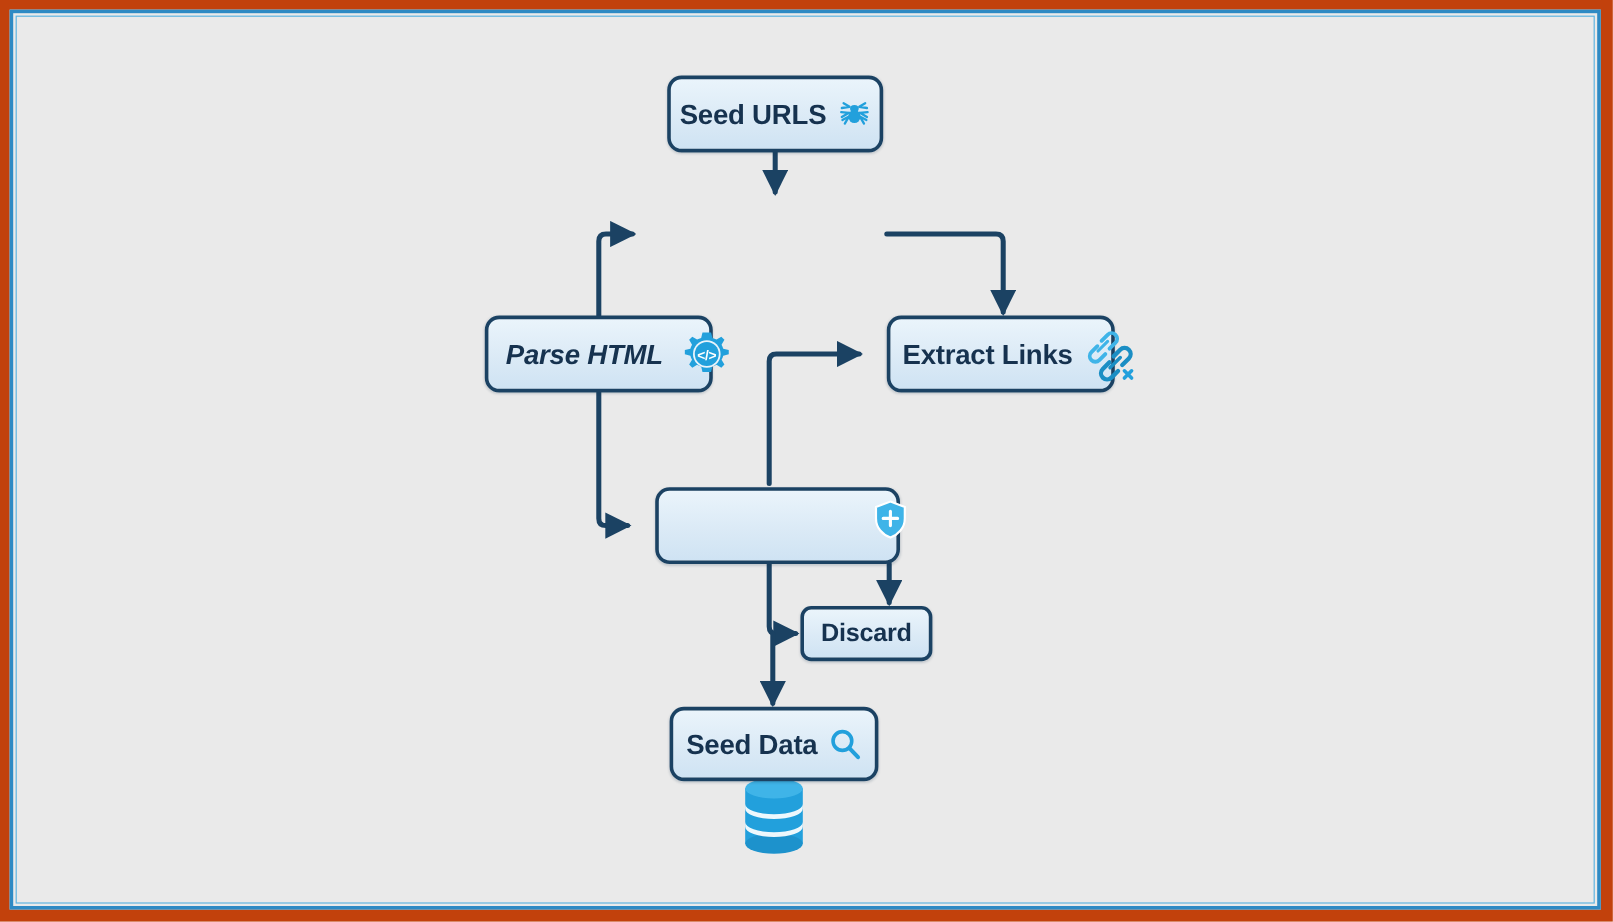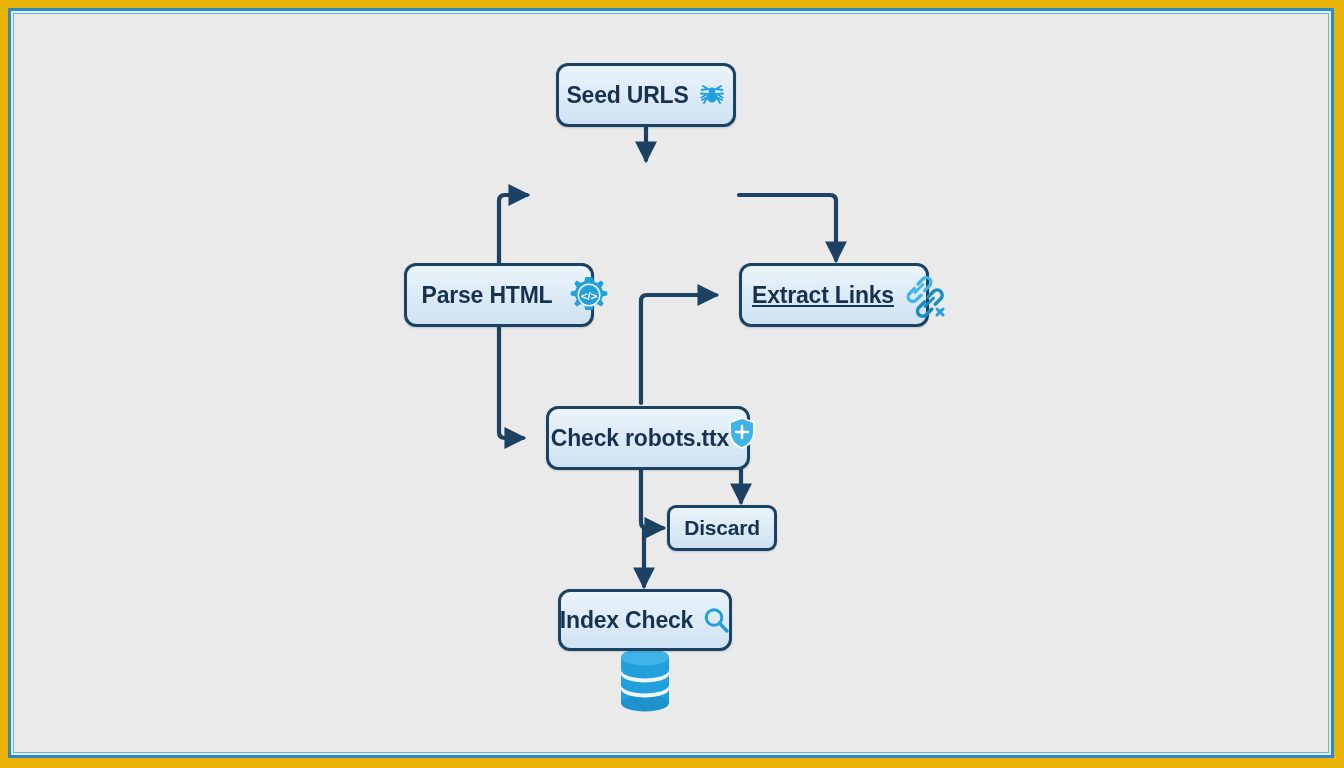--- a/index.html
+++ b/index.html
@@ -10,21 +10,21 @@
   body {
     width: 1344px;
     height: 768px;
     overflow: hidden;
     font-family: "Liberation Sans", sans-serif;
   }
   #canvas {
     position: relative;
     width: 1344px;
     height: 768px;
-    background: #eab308;
+    background: #c2410c;
   }
   
   .frame-outer {
     position: absolute;
     left: 8px; top: 8px;
     width: 1326px; height: 750px;
     border: 3px solid #2e8ac4;
     box-sizing: border-box;
     background: #eaeaea;
   }
@@ -143,72 +143,71 @@
           <path d="M18.5 16 L24 19 M18.5 16 L22 22"></path>
         </g>
         <ellipse cx="14" cy="9.5" rx="3.6" ry="3.1" fill="#22a0dc"></ellipse>
         <ellipse cx="14" cy="16" rx="5" ry="5.6" fill="#22a0dc"></ellipse>
       </svg>
     </span>
   </div>
 
 
   <div class="node" style="left:404px; top:263px; width:190px; height:64px;">
-    <span class="node-label" style="margin-right:24px;">Parse HTML</span>
+    <span class="node-label" style="margin-right:24px;font-style:italic;">Parse HTML</span>
     <span class="node-icon icon-overhang-right">
       <svg width="44" height="44" viewBox="0 0 44 44">
         <g fill="#22a0dc">
           <path d="M22 4 l3.6 0 1.1 4.6 a14 14 0 0 1 3.4 1.4 l4-2.4 2.6 2.6 -2.4 4 a14 14 0 0 1 1.4 3.4 l4.6 1.1 0 3.6 -4.6 1.1 a14 14 0 0 1 -1.4 3.4 l2.4 4 -2.6 2.6 -4 -2.4 a14 14 0 0 1 -3.4 1.4 l-1.1 4.6 -3.6 0 -3.6 0 -1.1 -4.6 a14 14 0 0 1 -3.4 -1.4 l-4 2.4 -2.6 -2.6 2.4 -4 a14 14 0 0 1 -1.4 -3.4 l-4.6 -1.1 0 -3.6 4.6 -1.1 a14 14 0 0 1 1.4 -3.4 l-2.4 -4 2.6 -2.6 4 2.4 a14 14 0 0 1 3.4 -1.4 l1.1 -4.6 z"></path>
         </g>
         <circle cx="22" cy="22" r="11.5" fill="#eaf4fb"></circle>
         <circle cx="22" cy="22" r="10" fill="#22a0dc"></circle>
         <text x="22" y="27" font-family="'Liberation Sans', sans-serif" font-size="11.5" font-weight="bold" fill="#ffffff" text-anchor="middle">&lt;/&gt;</text>
       </svg>
     </span>
   </div>
 
   <div class="node" style="left:739px; top:263px; width:190px; height:64px;">
-    <span class="node-label" style="margin-right:22px;text-decoration:underline;">Extract Links</span>
+    <span class="node-label" style="margin-right:22px;">Extract Links</span>
     <span class="node-icon icon-overhang-right">
       <svg width="44" height="48" viewBox="0 0 44 48">
         <g stroke="#3fb4e8" stroke-width="3.2" fill="none" stroke-linecap="round">
           <path d="M16 13 l5 -5 a4.6 4.6 0 0 1 6.6 6.6 l-5 5"></path>
           <path d="M12.5 17.5 l-5 5 a4.6 4.6 0 0 0 6.6 6.6 l5 -5"></path>
           <path d="M13 21.5 l8 -8" stroke-width="2.6"></path>
         </g>
         <g stroke="#1b8ec4" stroke-width="3.6" fill="none" stroke-linecap="round">
           <path d="M26 26 l5.5 -5.5 a5 5 0 0 1 7.2 7.2 l-5.5 5.5"></path>
           <path d="M22.5 31 l-5.5 5.5 a5 5 0 0 0 7.2 7.2 l5.5 -5.5"></path>
           <path d="M23 35.5 l8.6 -8.6" stroke-width="2.8"></path>
         </g>
         <g stroke="#22a0dc" stroke-width="3" stroke-linecap="round">
           <path d="M35 38 l6 6 M41 38 l-6 6"></path>
         </g>
       </svg>
     </span>
   </div>
 
   <div class="node" style="left:546px; top:406px; width:204px; height:64px;">
-    <span class="node-label" style="margin-right:16px;">Check robots.ttx</span>
     <span class="node-icon icon-overhang-right" style="right:-10px; top:42%;">
       <svg width="30" height="34" viewBox="0 0 30 34">
         <path d="M15 2 L27 6.5 L27 16 C27 24 21.5 29.5 15 32 C8.5 29.5 3 24 3 16 L3 6.5 Z" fill="#3fb4e8" stroke="#ffffff" stroke-width="1.8"></path>
         <g stroke="#ffffff" stroke-width="2.6" stroke-linecap="round">
           <path d="M15 10 L15 22 M9 16 L21 16"></path>
         </g>
       </svg>
     </span>
   </div>
 
   <div class="node" style="left:667px; top:505px; width:110px; height:46px; font-size:21px; border-radius:9px;">
     <span class="node-label">Discard</span>
   </div>
 
   <div class="node" style="left:558px; top:589px; width:174px; height:62px;">
-    <span class="node-label">Index Check</span>
+    <span class="node-label">Seed Data</span>
     <span class="node-icon">
       <svg width="28" height="28" viewBox="0 0 28 28">
         <circle cx="12" cy="11.5" r="7.8" fill="none" stroke="#22a0dc" stroke-width="3"></circle>
         <path d="M17.8 17.5 L25 25" stroke="#22a0dc" stroke-width="3.4" stroke-linecap="round"></path>
       </svg>
     </span>
   </div>
 
 </div>
 

